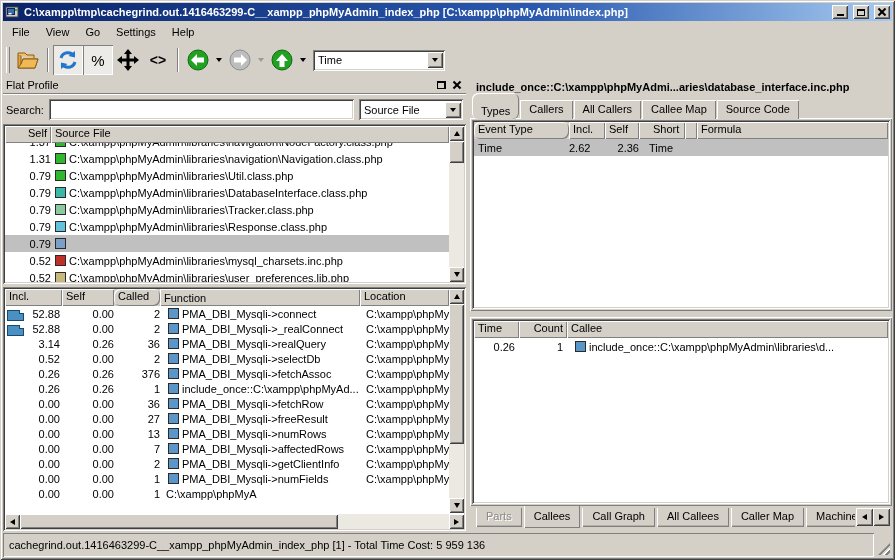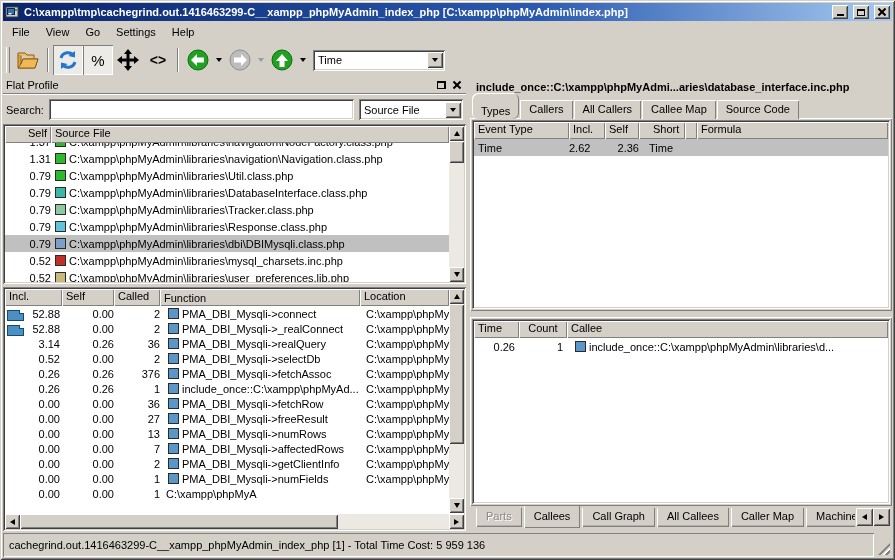--- a/index.html
+++ b/index.html
@@ -104,21 +104,21 @@
   
   .detail-name { height:20px; flex:none; font-weight:bold; padding:4px 2px 0 6px; white-space:nowrap; overflow:hidden; }
   .tabs { height:22px; flex:none; display:flex; align-items:flex-end; padding-left:2px; position:relative; z-index:2; }
   .tab { height:19px; padding:3px 9px 0 9px; background:#d4d0c8; margin-right:1px; white-space:nowrap;
     box-shadow: inset 1px 1px 0 #fff, inset -1px 0 0 #808080; }
   .tab.active { height:26px; padding-top:12px; z-index:3; box-shadow: inset 1px 1px 0 #fff, inset -1px 0 0 #808080; border-radius: 6px; }
   .pane { box-shadow: inset 0 1px 0 #fff, inset 1px 0 0 #fff, inset -1px -1px 0 #808080; padding:2px; margin-top:-1px; display:flex; flex-direction:column; min-height:0; }
   #types-pane { height:193px; flex:none; }
   #callees-pane { flex:1; margin-top:6px; }
 
-  .e-type { width:95px; flex:none; padding-left:4px; overflow:hidden; }
+  .e-type { width:95px; flex:none; padding-left:4px; overflow:hidden;border-radius:6px; }
   .e-incl { width:36px; text-align:left; flex:none; }
   .e-self { width:34px; text-align:right; flex:none; }
   .e-short { width:46px; flex:none; padding-left:10px; }
   .e-mini { width:12px; flex:none; }
   .e-formula { flex:1; padding-left:6px; overflow:hidden; }
 
   .k-time { width:45px; flex:none; text-align:right; padding-right:4px; }
   .k-count { width:48px; flex:none; text-align:right; padding-right:4px; }
   .k-callee { flex:1; display:flex; align-items:center; overflow:hidden; padding-left:4px; }
 
@@ -304,21 +304,20 @@
 
   <div class="lv-row">
     <span class="c-self">0.79</span>
     <span class="swatch" style="background: rgb(98, 194, 220);"></span>
     <span class="c-file">C:\xampp\phpMyAdmin\libraries\Response.class.php</span>
   </div>
 
   <div class="lv-row sel">
     <span class="c-self">0.79</span>
     <span class="swatch" style="background: rgb(123, 159, 199);"></span>
-    <span class="c-file">C:\xampp\phpMyAdmin\libraries\dbi\DBIMysqli.class.php</span>
   </div>
 
   <div class="lv-row">
     <span class="c-self">0.52</span>
     <span class="swatch" style="background: rgb(192, 48, 40);"></span>
     <span class="c-file">C:\xampp\phpMyAdmin\libraries\mysql_charsets.inc.php</span>
   </div>
 
   <div class="lv-row">
     <span class="c-self">0.52</span>
@@ -340,21 +339,21 @@
           </div>
         </div>
       </div>
 
       <div class="frame" id="func-frame">
         <div class="lv-body">
           <div class="lv-content">
             <div class="lv-header">
               <span class="hc f-incl" style="display:block;text-align:left;">Incl.</span>
               <span class="hc f-self" style="text-align:left;">Self</span>
-              <span class="hc f-called" style="text-align:left;">Called</span>
+              <span class="hc f-called" style="text-align:left;border-radius:6px;">Called</span>
               <span class="hc f-func">Function</span>
               <span class="hc grow">Location</span>
             </div>
             <div class="lv-viewport">
               <div id="func-rows">
   <div class="lv-row func-row">
     <span class="f-incl">
                       <span class="bar-ic" style="visibility: visible;"></span>
                       <span>52.88</span>
                     </span>
@@ -591,21 +590,21 @@
           </div>
         </div>
       </div>
 
       <div class="pane" id="callees-pane">
         <div class="frame" style="flex:1;">
           <div class="lv-body">
             <div class="lv-content">
               <div class="lv-header">
                 <span class="hc k-time" style="text-align:left;">Time</span>
-                <span class="hc k-count" style="text-align:center;">Count</span>
+                <span class="hc k-count" style="text-align:right;">Count</span>
                 <span class="hc grow">Callee</span>
               </div>
               <div class="lv-viewport">
                 <div id="callee-rows">
   <div class="lv-row">
     <span class="k-time">0.26</span>
     <span class="k-count">1</span>
     <span class="k-callee">
                         <span class="swatch" style="background: rgb(90, 150, 200);"></span>
                         <span>include_once::C:\xampp\phpMyAdmin\libraries\d...</span>

